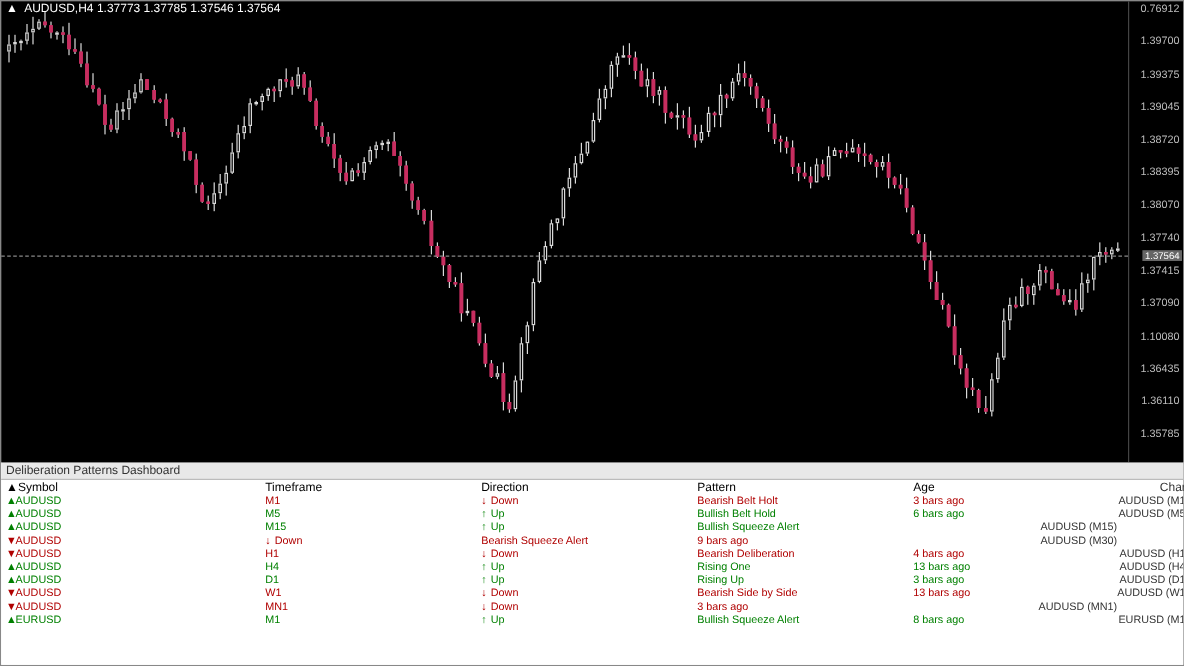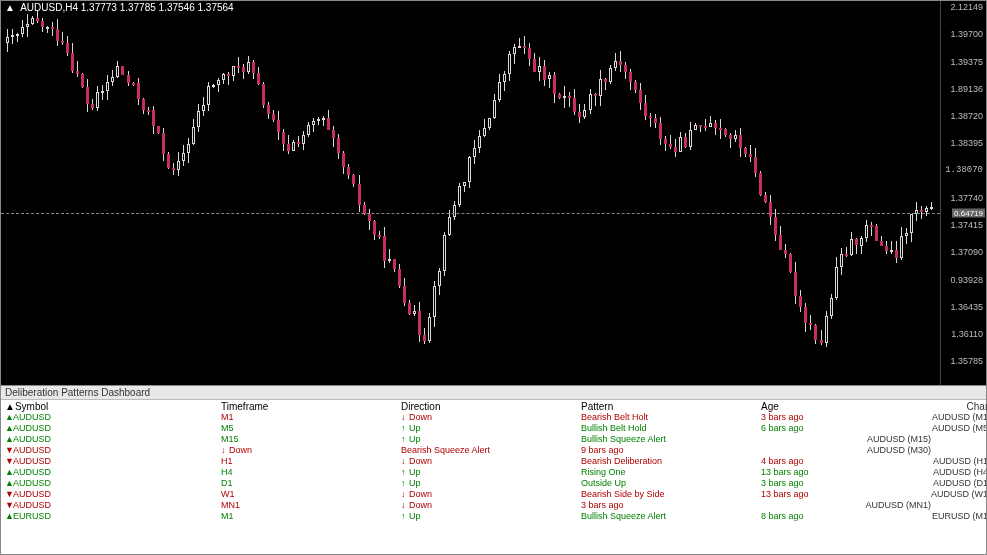--- a/index.html
+++ b/index.html
@@ -778,33 +778,33 @@
             <div class="wick" style="top: 195.303px; height: 9.96034px;"></div>
             <div class="body" style="top: 196.737px; height: 4.03034px;"></div>
           </div>
           <div class="candle up" style="left: 923.978px;">
             <div class="wick" style="top: 191.434px; height: 7.34572px;"></div>
             <div class="body" style="top: 196.08px; height: 1px;"></div>
           </div>
         </div>
     </div>
     <div class="price-line" id="priceline" style="top: 211.701px;"></div>
-    <div class="price-label" id="pricelbl" style="top: 211.701px;">0.64719</div>
+    <div class="price-label" id="pricelbl" style="top: 211.701px;">1.37564</div>
     <div class="y-axis" id="yaxis">
-        <div class="y-tick" style="top: 6.26087px;">2.12149</div>
+        <div class="y-tick" style="top: 6.26087px;">0.76912</div>
         <div class="y-tick" style="top: 33.3913px;">1.39700</div>
         <div class="y-tick" style="top: 60.5217px;">1.39375</div>
-        <div class="y-tick" style="top: 88.0696px;">1.89136</div>
+        <div class="y-tick" style="top: 88.0696px;">1.39045</div>
         <div class="y-tick" style="top: 115.2px;">1.38720</div>
         <div class="y-tick" style="top: 142.33px;">1.38395</div>
-        <div class="y-tick" style="top: 169.461px; font-family: Liberation Mono, monospace;">1.38070</div>
+        <div class="y-tick" style="top: 169.461px;">1.38070</div>
         <div class="y-tick" style="top: 197.009px;">1.37740</div>
         <div class="y-tick" style="top: 224.139px;">1.37415</div>
         <div class="y-tick" style="top: 251.27px;">1.37090</div>
-        <div class="y-tick" style="top: 278.817px;">0.93928</div>
+        <div class="y-tick" style="top: 278.817px;">1.10080</div>
         <div class="y-tick" style="top: 305.948px;">1.36435</div>
         <div class="y-tick" style="top: 333.078px;">1.36110</div>
         <div class="y-tick" style="top: 360.209px;">1.35785</div>
       </div>
   </div>
 
   <div class="dashboard">
     <div class="dash-title">Deliberation Patterns Dashboard</div>
     <div class="dash-header">
       <div><span class="sym-arrow">▲</span><span>Symbol</span></div>
@@ -858,21 +858,21 @@
           <div class="up-c">H4</div>
           <div class="up-c"><span class="dir-arrow">↑</span><span>Up</span></div>
           <div class="up-c">Rising One</div>
           <div class="up-c">13 bars ago</div>
           <div class="chart-link">AUDUSD (H4)</div>
         </div>
         <div class="dash-row">
           <div class="up-c"><span class="sym-arrow">▲</span><span>AUDUSD</span></div>
           <div class="up-c">D1</div>
           <div class="up-c"><span class="dir-arrow">↑</span><span>Up</span></div>
-          <div class="up-c">Outside Up</div>
+          <div class="up-c">Rising Up</div>
           <div class="up-c">3 bars ago</div>
           <div class="chart-link">AUDUSD (D1)</div>
         </div>
         <div class="dash-row">
           <div class="down-c"><span class="sym-arrow">▼</span><span>AUDUSD</span></div>
           <div class="down-c">W1</div>
           <div class="down-c"><span class="dir-arrow">↓</span><span>Down</span></div>
           <div class="down-c">Bearish Side by Side</div>
           <div class="down-c">13 bars ago</div>
           <div class="chart-link">AUDUSD (W1)</div>

